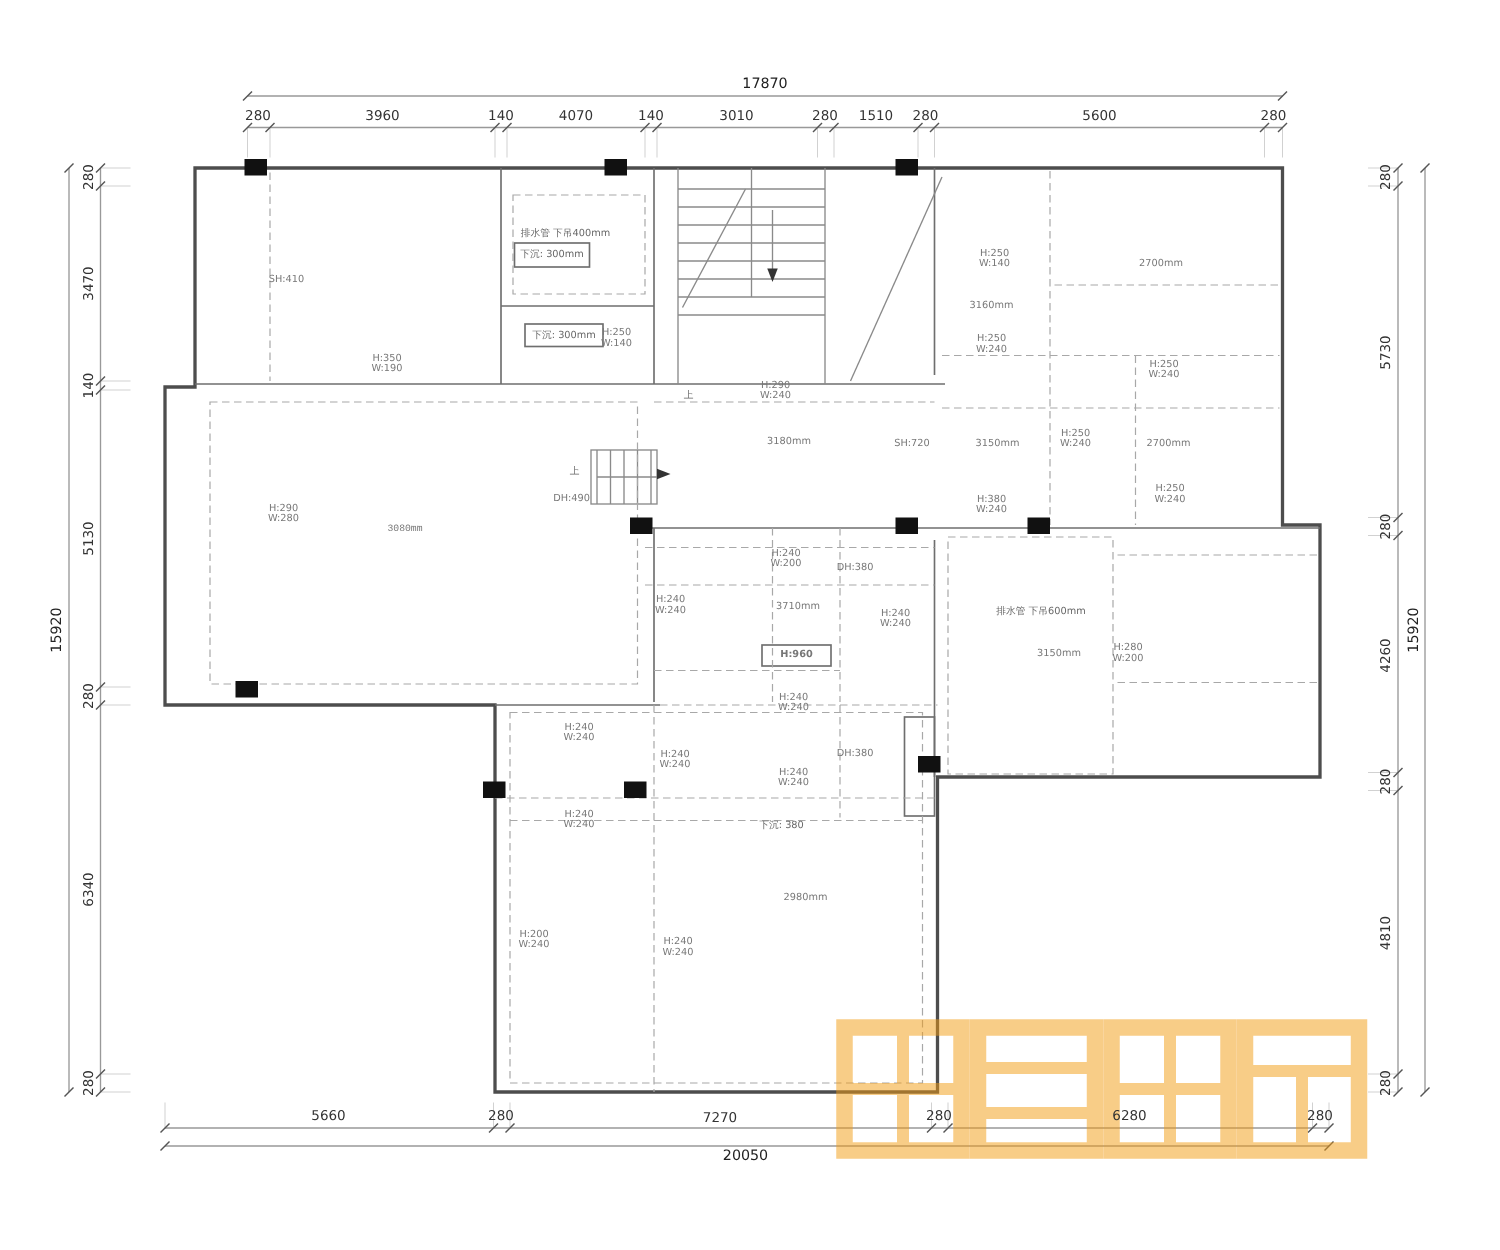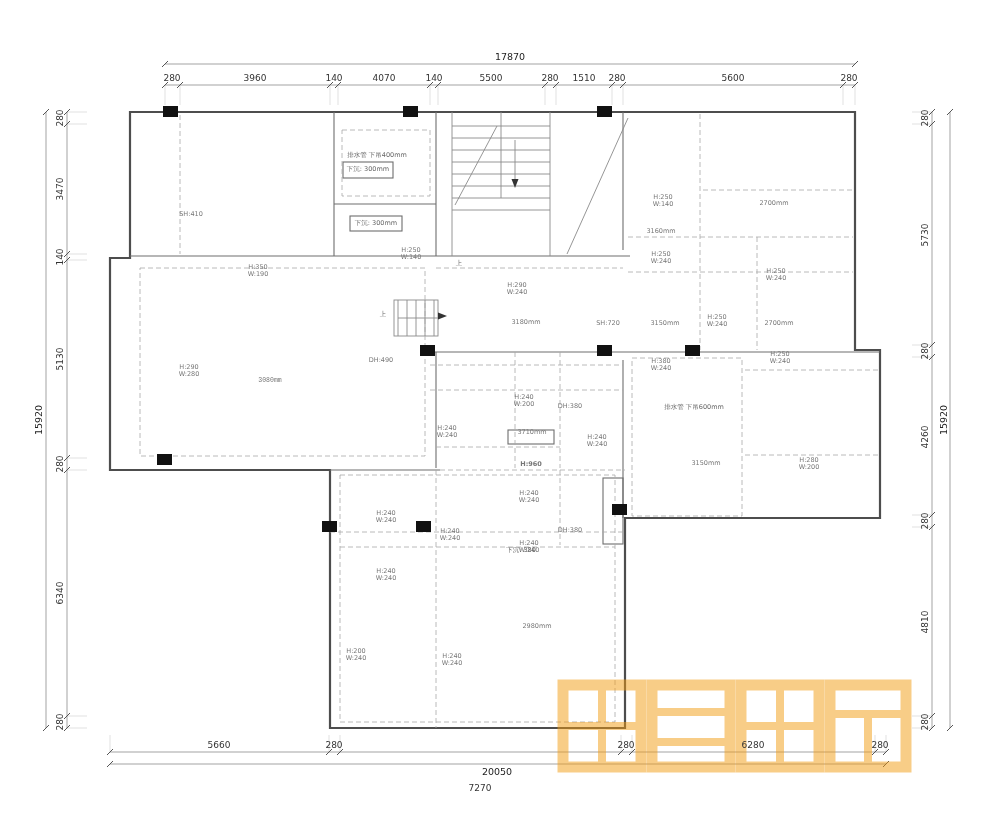--- a/index.html
+++ b/index.html
@@ -8,21 +8,21 @@
     font-family:"DejaVu Sans","Liberation Sans",sans-serif;overflow:hidden;
   }
   #plan{position:absolute;left:0;top:0;}
   #overlay{position:absolute;left:0;top:0;width:861px;height:833px;pointer-events:none;}
   .lbl{position:absolute;transform:translate(-50%,-50%);white-space:pre-line;
        text-align:center;color:#555;line-height:1.15;}
   .d {font-size:9px;color:#333;}
   .t {font-size:9.5px;color:#222;}
   .dv{font-size:9px;color:#333;transform:translate(-50%,-50%) rotate(-90deg);}
   .tv{font-size:9.5px;color:#222;transform:translate(-50%,-50%) rotate(-90deg);}
-  .a {font-size:6.5px;color:#777;margin-top:28px;}
+  .a {font-size:6.5px;color:#777;}
   .cn{font-size:6.5px;color:#666;}
 </style>
 </head>
 <body>
 
 <svg id="plan" width="1000" height="833" viewBox="0 0 1000 833">
 
   <g stroke="#999" stroke-width="0.9">
     <line x1="165" y1="64" x2="855" y2="64"></line>
     <line x1="165" y1="85" x2="855" y2="85"></line>
@@ -220,29 +220,29 @@
   </g>
 </svg>
 
 <div id="overlay">
     <div class="lbl t" style="left: 510px; top: 57px;">17870</div>
     <div class="lbl d" style="left: 172px; top: 78px;">280</div>
     <div class="lbl d" style="left: 255px; top: 78px;">3960</div>
     <div class="lbl d" style="left: 334px; top: 78px;">140</div>
     <div class="lbl d" style="left: 384px; top: 78px;">4070</div>
     <div class="lbl d" style="left: 434px; top: 78px;">140</div>
-    <div class="lbl d" style="left: 491px; top: 78px;">5500</div>
+    <div class="lbl d" style="left: 491px; top: 78px;">3010</div>
     <div class="lbl d" style="left: 550px; top: 78px;">280</div>
     <div class="lbl d" style="left: 584px; top: 78px;">1510</div>
     <div class="lbl d" style="left: 617px; top: 78px;">280</div>
     <div class="lbl d" style="left: 733px; top: 78px;">5600</div>
     <div class="lbl d" style="left: 849px; top: 78px;">280</div>
     <div class="lbl d" style="left: 219px; top: 745px;">5660</div>
     <div class="lbl d" style="left: 334px; top: 745px;">280</div>
-    <div class="lbl d" style="left: 480px; top: 788px;">7270</div>
+    <div class="lbl d" style="left: 480px; top: 746px;">7270</div>
     <div class="lbl d" style="left: 626px; top: 745px;">280</div>
     <div class="lbl d" style="left: 753px; top: 745px;">6280</div>
     <div class="lbl d" style="left: 880px; top: 745px;">280</div>
     <div class="lbl t" style="left: 497px; top: 772px;">20050</div>
     <div class="lbl dv" style="left: 60px; top: 118px;">280</div>
     <div class="lbl dv" style="left: 60px; top: 189px;">3470</div>
     <div class="lbl dv" style="left: 60px; top: 257px;">140</div>
     <div class="lbl dv" style="left: 60px; top: 359px;">5130</div>
     <div class="lbl dv" style="left: 60px; top: 464px;">280</div>
     <div class="lbl dv" style="left: 60px; top: 593px;">6340</div>
@@ -293,21 +293,21 @@
     <div class="lbl a" style="left: 524px; top: 373px;">H:240
 W:200</div>
     <div class="lbl a" style="left: 570px; top: 379px;">DH:380</div>
     <div class="lbl a" style="left: 447px; top: 404px;">H:240
 W:240</div>
     <div class="lbl a" style="left: 532px; top: 405px;">3710mm</div>
     <div class="lbl a" style="left: 597px; top: 413px;">H:240
 W:240</div>
     <div class="lbl cn" style="left: 694px; top: 408px;">排水管 下吊600mm</div>
     <div class="lbl a" style="left: 706px; top: 436px;">3150mm</div>
-    <div class="lbl a" style="left: 809px; top: 436px; text-align: center;">H:280
+    <div class="lbl a" style="left: 752px; top: 436px; text-align: center;">H:280
 W:200</div>
     <div class="lbl a" style="left: 531px; top: 437px; font-weight: bold;">H:960</div>
     <div class="lbl a" style="left: 529px; top: 469px;">H:240
 W:240</div>
     <div class="lbl a" style="left: 386px; top: 489px;">H:240
 W:240</div>
     <div class="lbl a" style="left: 450px; top: 507px;">H:240
 W:240</div>
     <div class="lbl a" style="left: 570px; top: 503px;">DH:380</div>
     <div class="lbl a" style="left: 529px; top: 519px;">H:240

